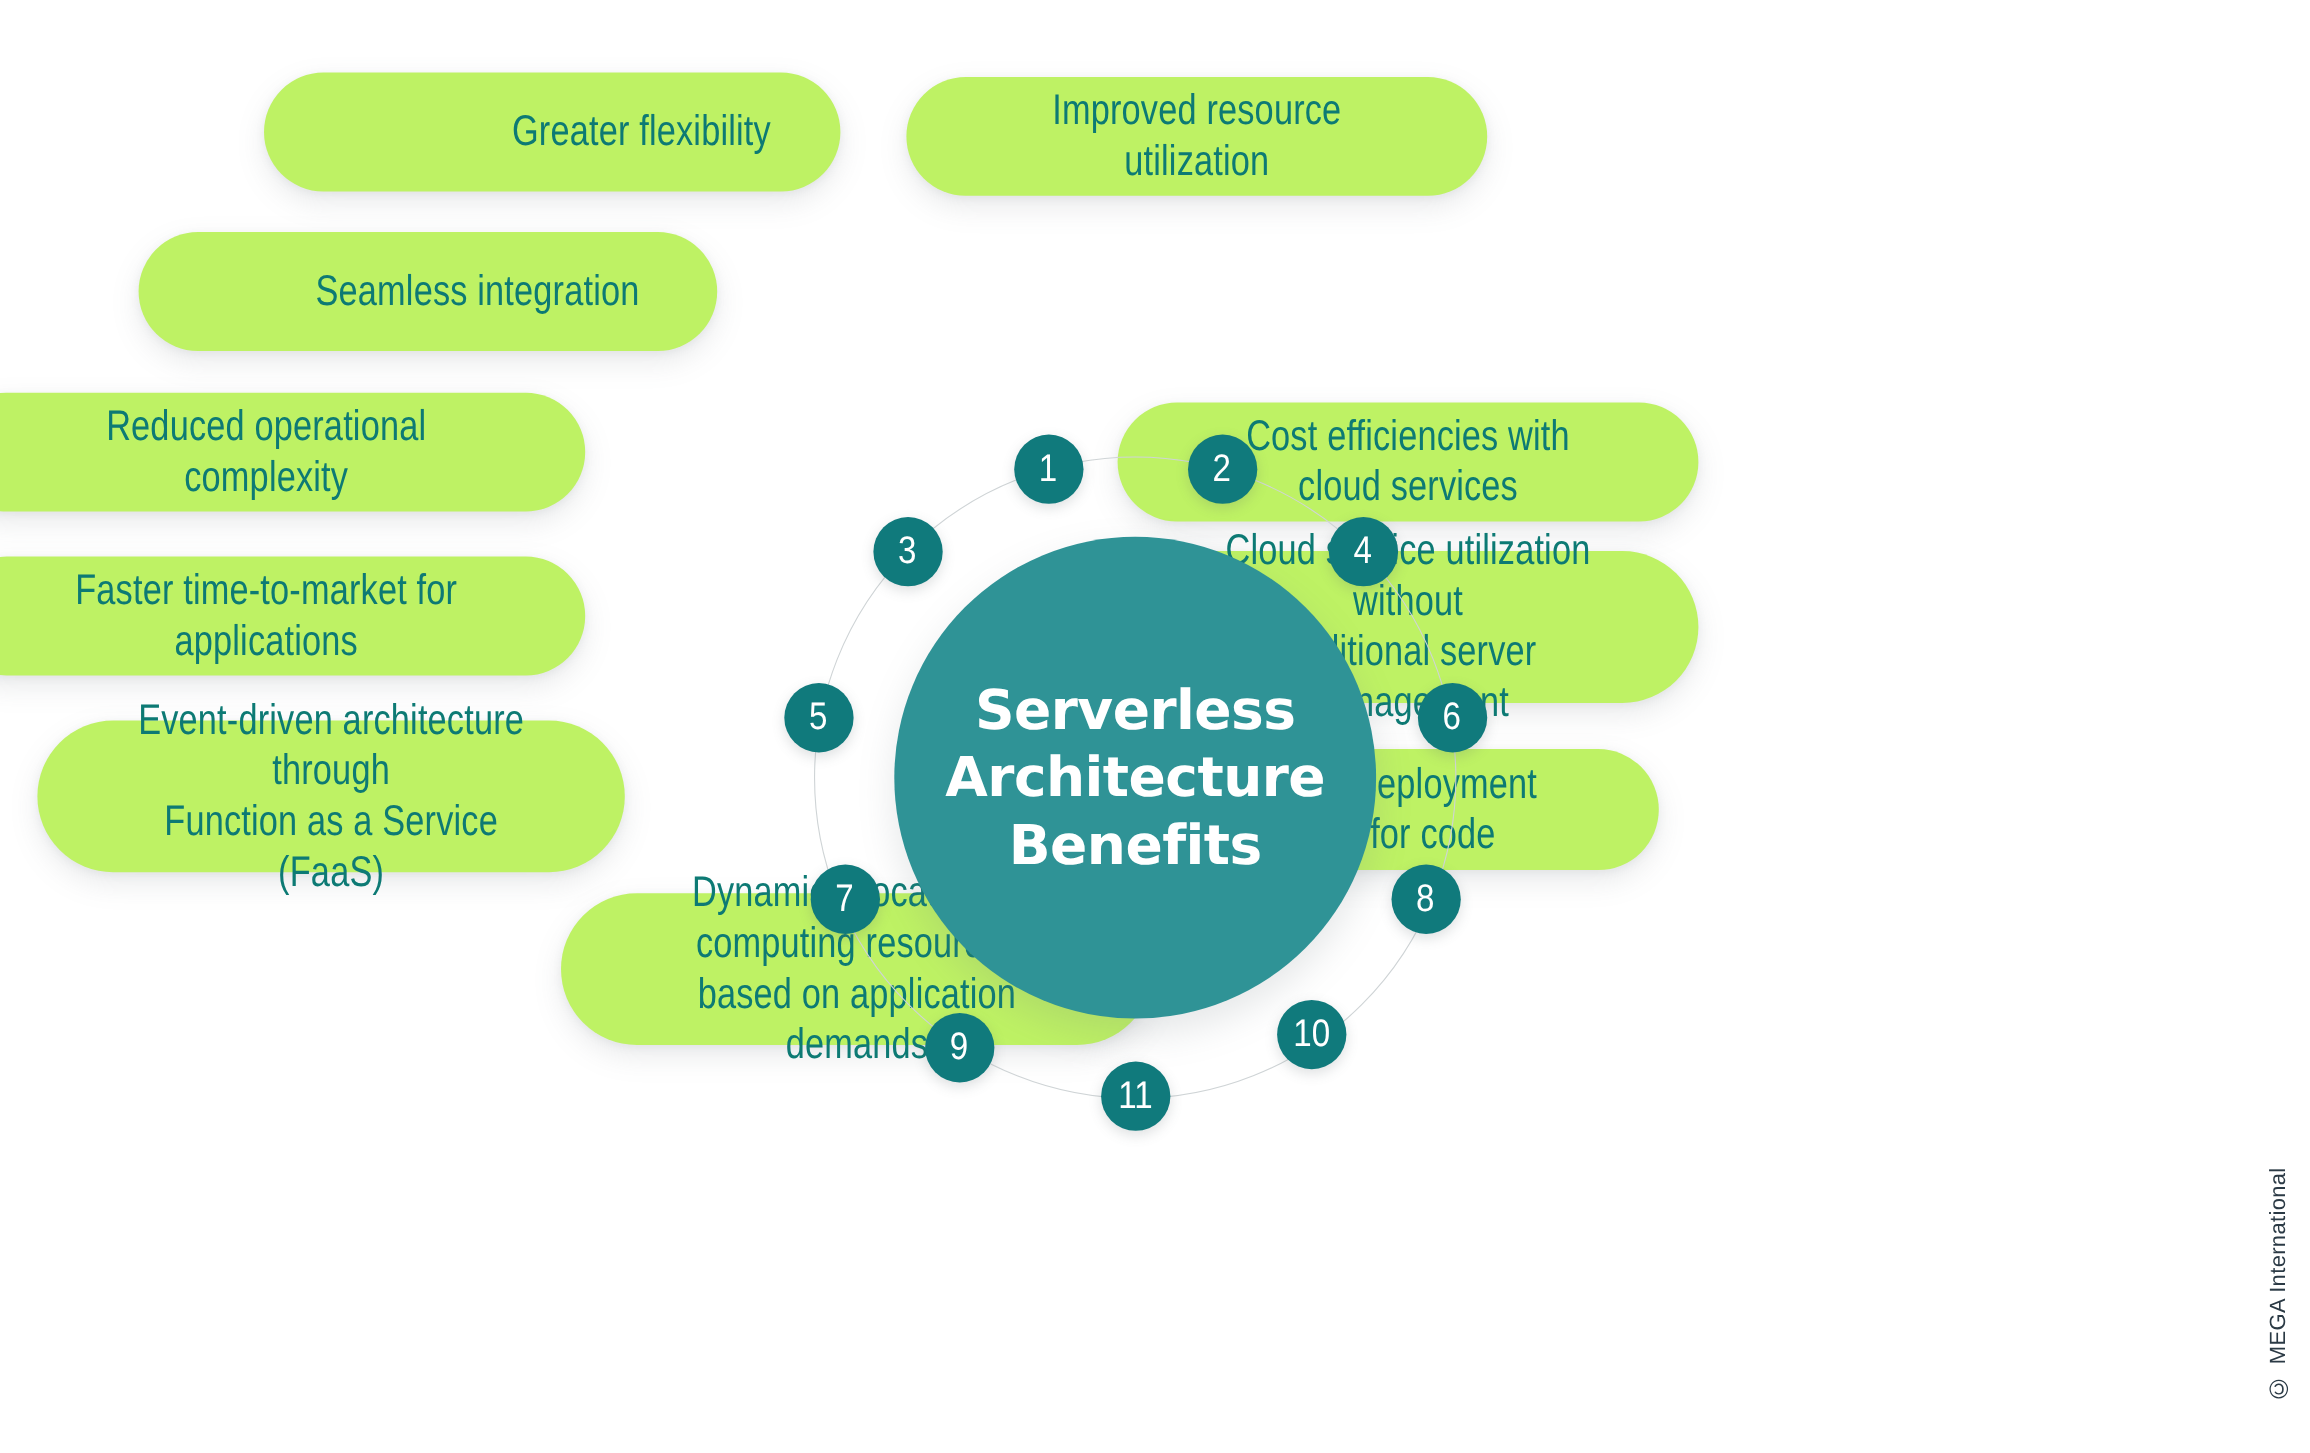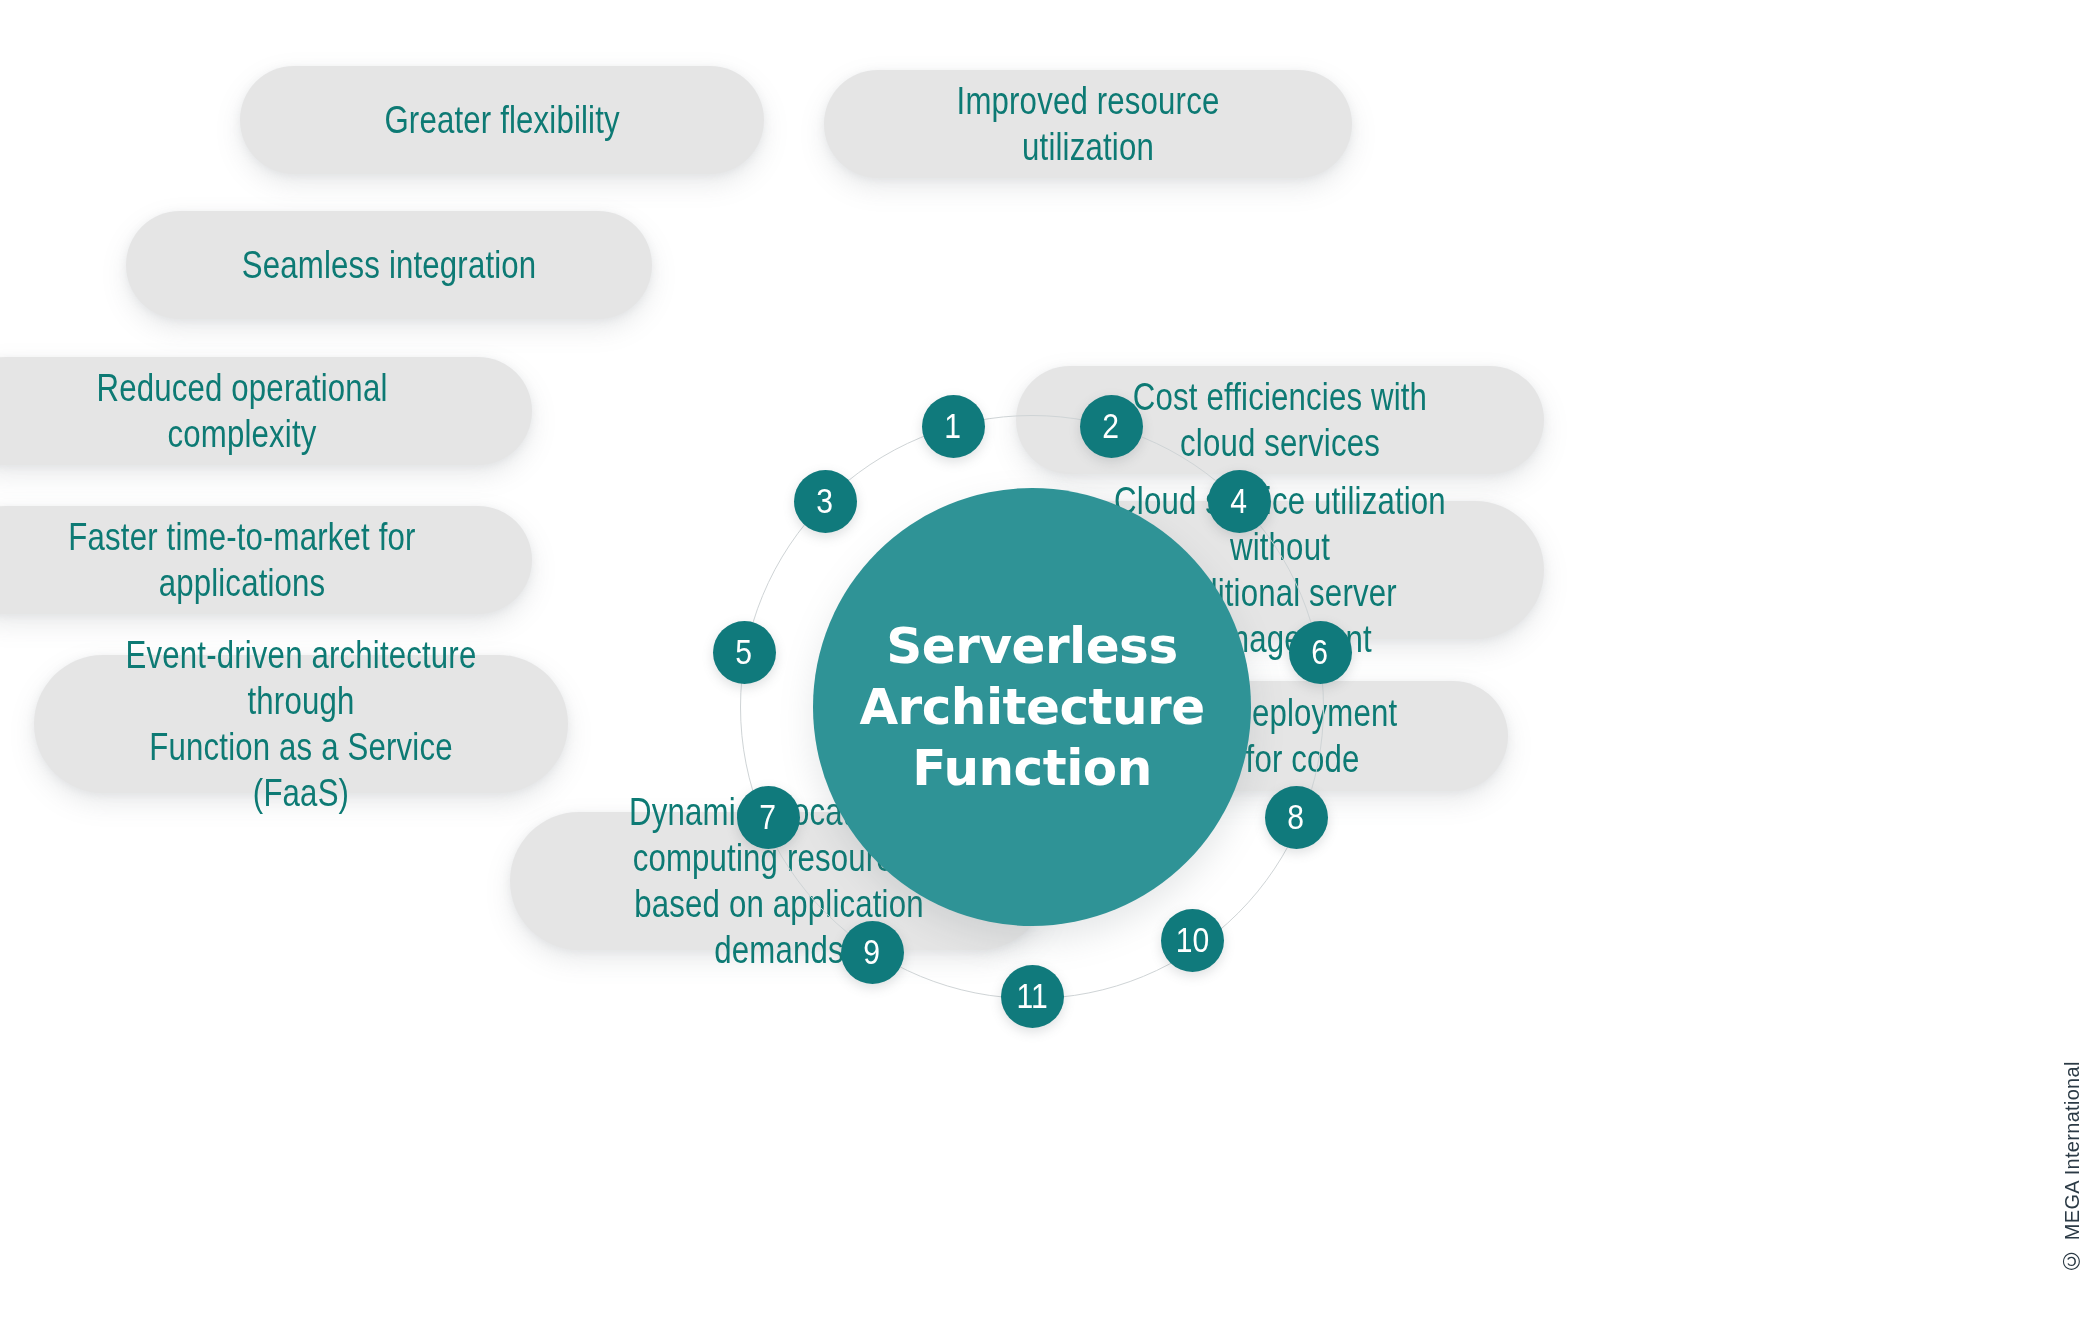--- a/index.html
+++ b/index.html
@@ -15,27 +15,27 @@
     position: relative;
     width: 2100px;
     height: 1321px;
     background: #ffffff;
     overflow: hidden;
   }
 
   
   .pill {
     position: absolute;
-    background: #e5e5e5;
+    background: #bef264;
     border-radius: 999px;
     box-shadow: 0 10px 26px rgba(120,126,133,0.16),
                 0 2px 8px rgba(120,126,133,0.10);
     display: flex;
     align-items: center;
-    justify-content: center;
+    justify-content: flex-end;
     box-sizing: border-box;
     padding: 10px 34px;
   }
   .pill-label {
     font-family: "Liberation Sans Narrow", "Liberation Sans", sans-serif;
     font-stretch: condensed;
     transform: scaleX(0.80);
     transform-origin: center center;
     white-space: pre-line;
     text-align: center;
@@ -178,21 +178,21 @@
 based on application demands</div>
   </div>
 
   <div id="hub-wrap">
 
     <div id="ring-line"></div>
 
     <div id="hub-circle">
       <div id="hub-title">Serverless
 Architecture
-Function</div>
+Benefits</div>
     </div>
 
     <div class="num-node" style="left:-79px; top:-281px;">
       <span>1</span>
     </div>
     <div class="num-node" style="left:79px; top:-281px;">
       <span>2</span>
     </div>
     <div class="num-node" style="left:-207px; top:-206px;">
       <span>3</span>

